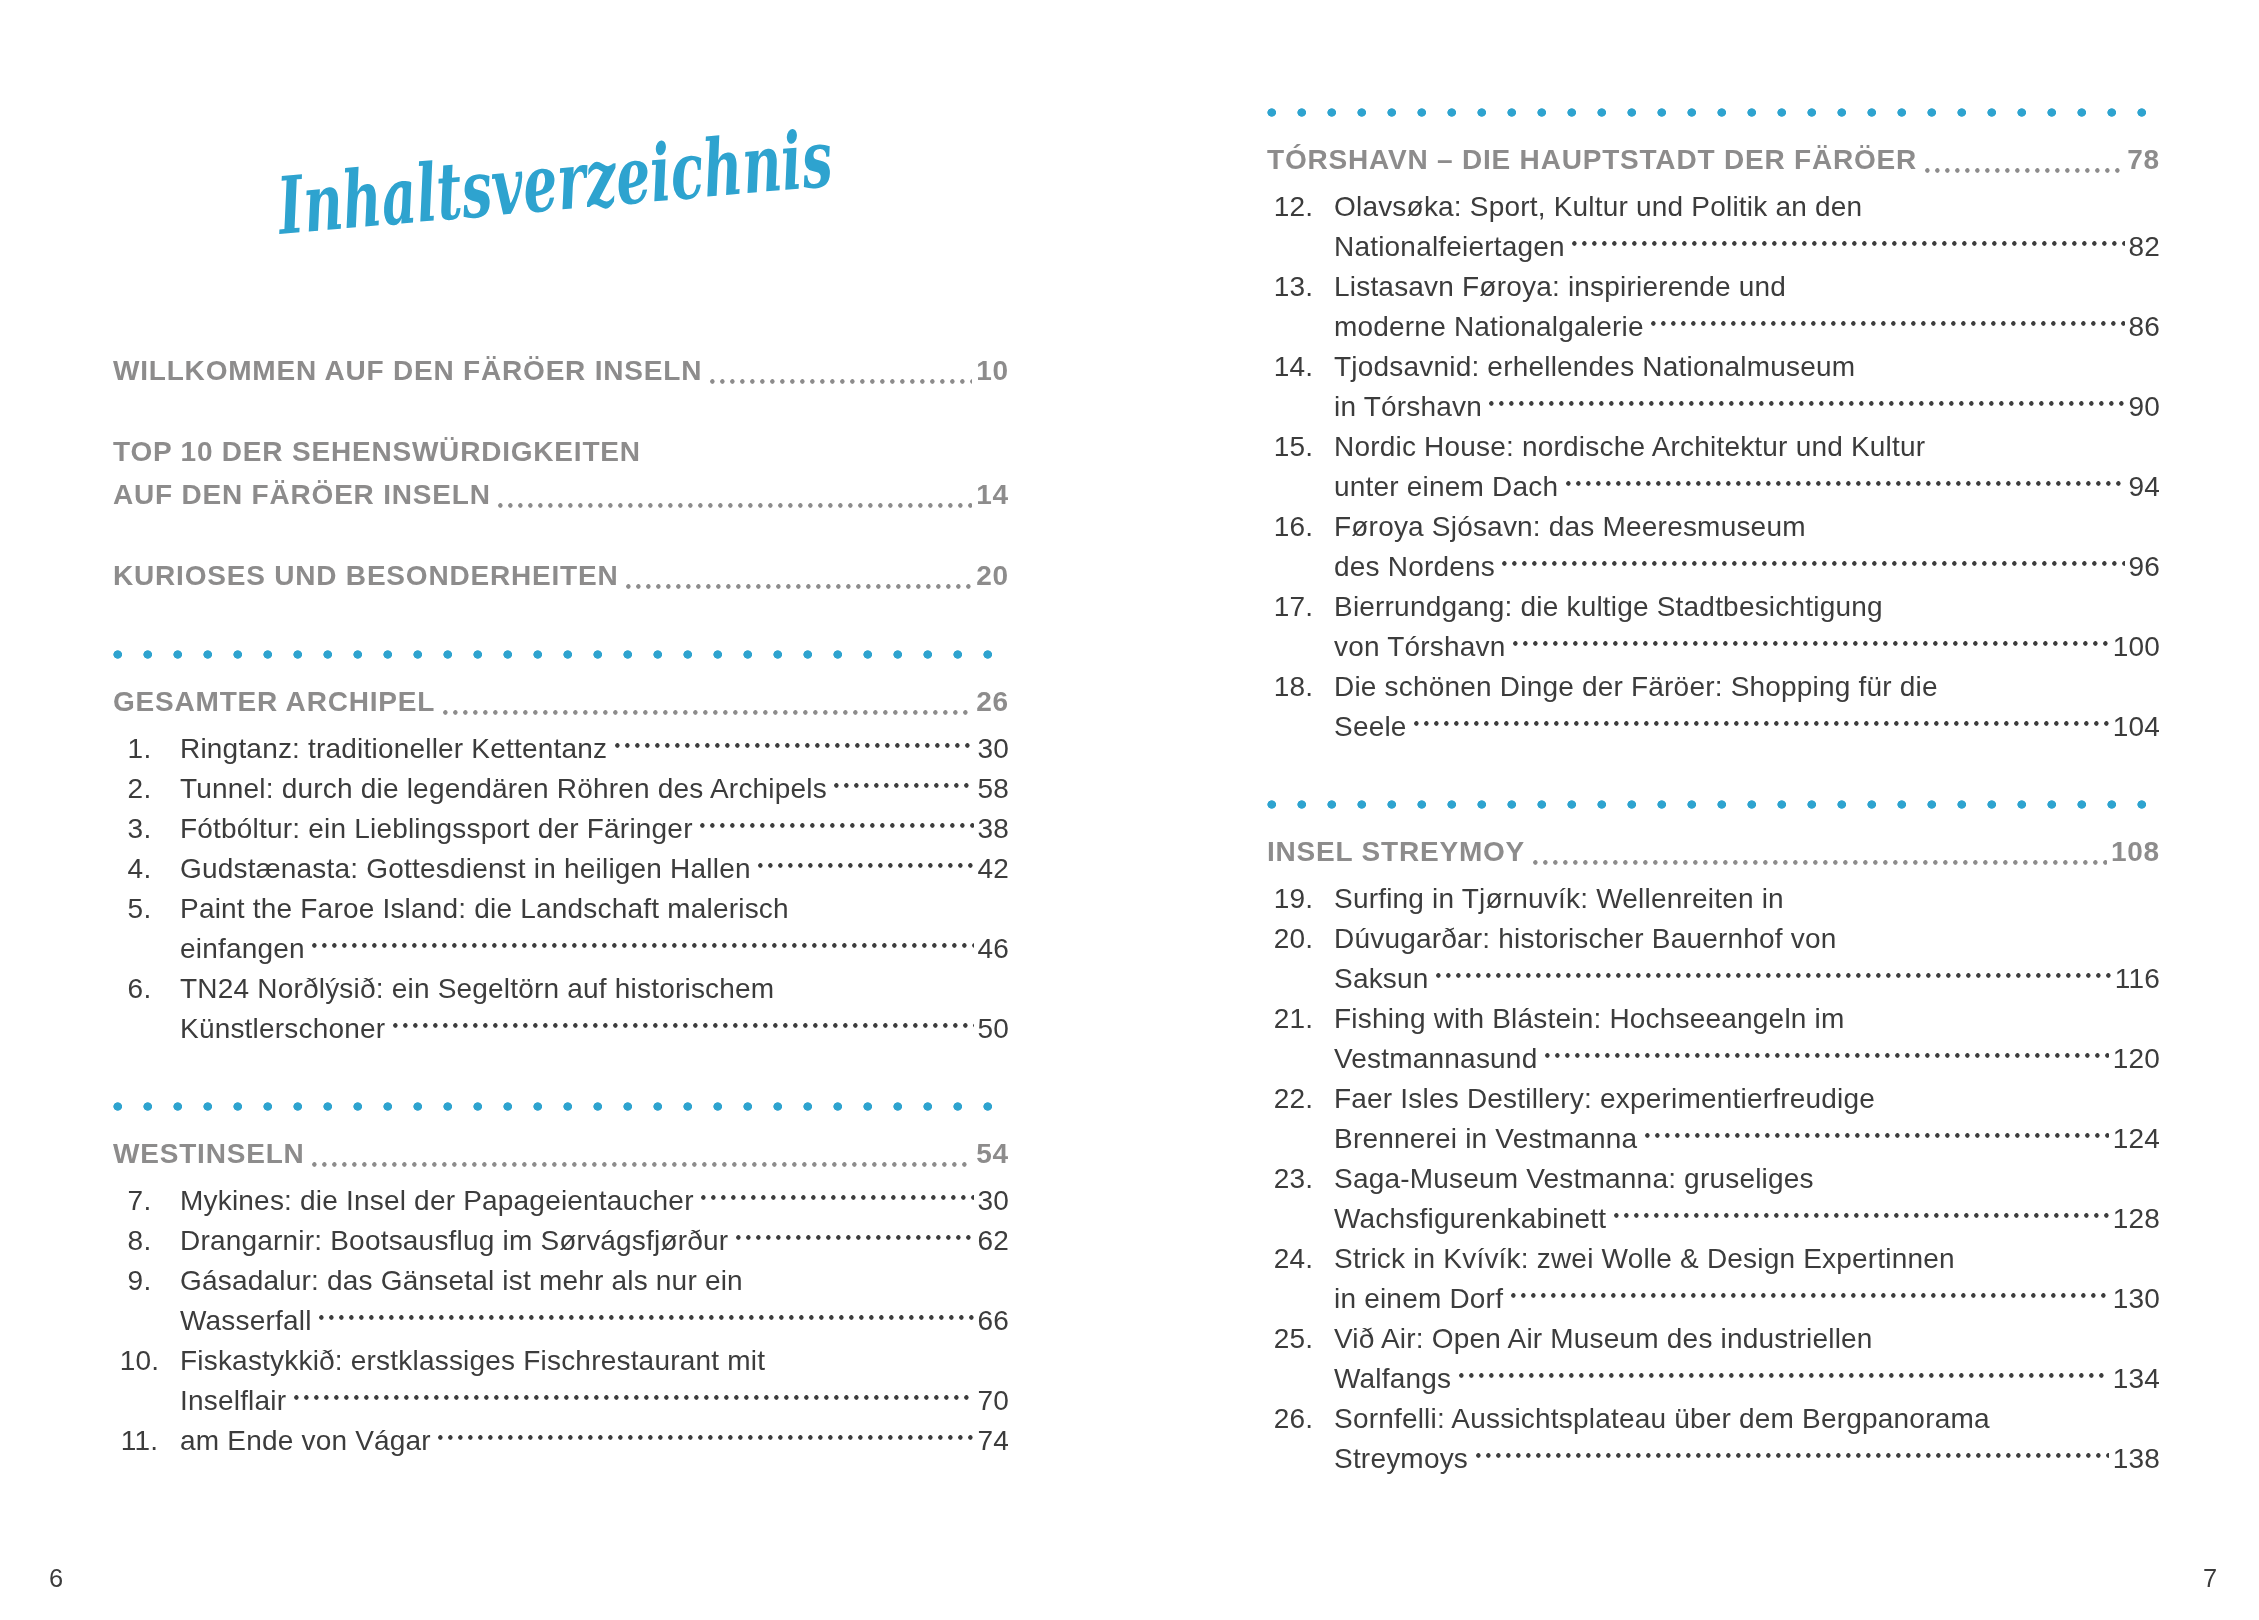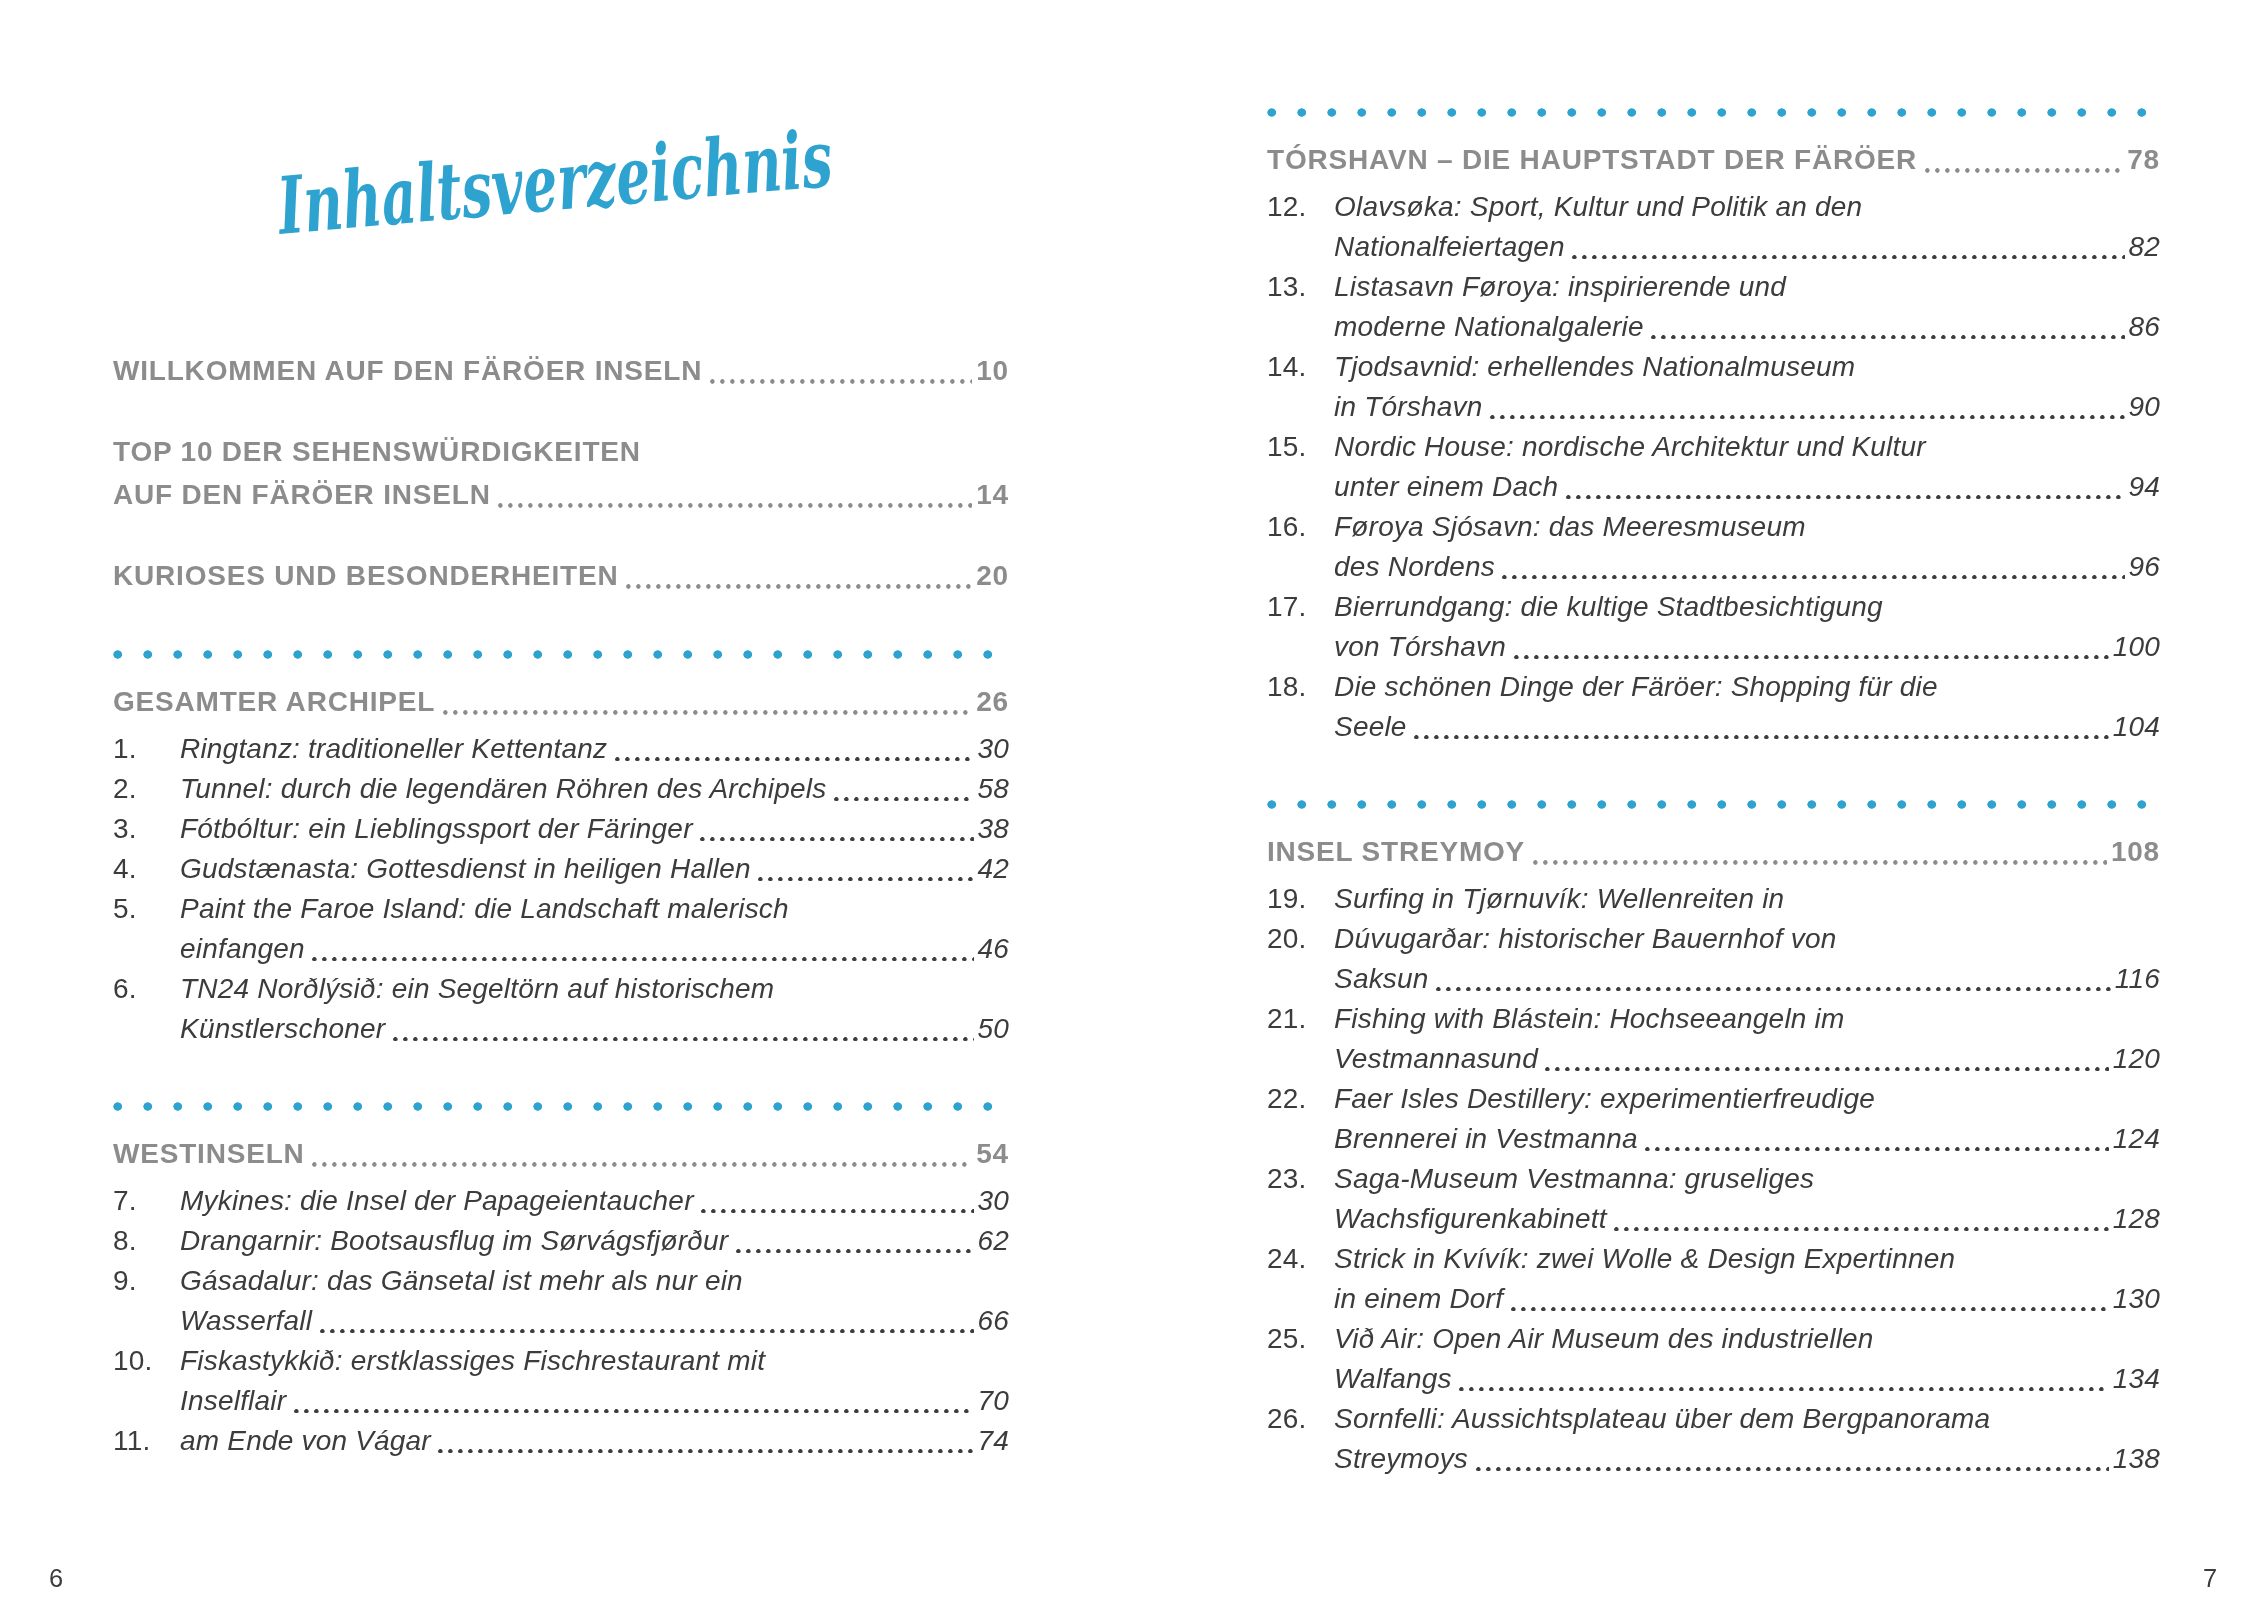--- a/index.html
+++ b/index.html
@@ -55,23 +55,23 @@
     margin:0 3.8px 8.5px 7.5px;
     background-image:radial-gradient(circle at 2.4px 2.3px, currentColor 1.9px, transparent 2.5px);
     background-size:10px 4.7px;
     background-repeat:repeat-x;
     min-width:19px;
   }
 
   
   .entries{margin:0;}
   .entry{display:flex;font-size:28px;line-height:40px;letter-spacing:0.2px;color:var(--body);}
-  .entry .num{flex:0 0 53px;text-align:left;}
+  .entry .num{flex:0 0 53px;text-align:center;}
   .entry .ebody{flex:1 1 auto;margin-left:14px;min-width:0;}
-  .erow{display:flex;align-items:flex-end;font-style:italic;}
+  .erow{display:flex;align-items:center;}
   .erow .txt{white-space:pre-wrap;}
   .erow .leader{margin-bottom:7.5px;}
   .erow .pg{flex:0 0 auto;}
 
   
   .folio{position:absolute;bottom:28px;font-size:25.4px;color:#3c3c3c;}
   .folio-l{left:49px;}
   .folio-r{right:43px;}
 </style>
 </head>

